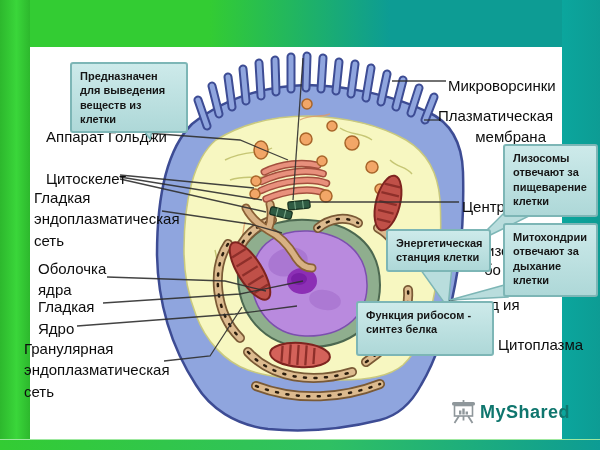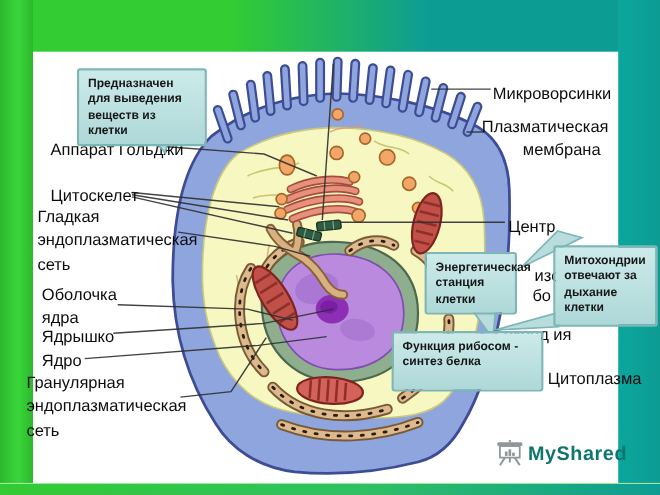--- a/index.html
+++ b/index.html
@@ -28,21 +28,21 @@
   
   .lbl{position:absolute;z-index:3;font-size:15px;line-height:1.42;color:#0d0d0d;}
   .lbl.r{text-align:right;}
   
   .callout{position:absolute;z-index:5;background:linear-gradient(#cdeaea,#aed8d8);
            border:2px solid #7db6b6;border-radius:3px;padding:5px 8px;
            font-size:11px;font-weight:bold;color:#161616;line-height:1.3;box-sizing:border-box;}
   .c1{left:70px;top:62px;width:118px;min-height:56px;}
   .c2{left:503px;top:144px;width:95px;min-height:73px;}
   .c3{left:503px;top:223px;width:95px;min-height:74px;}
-  .c4{left:386px;top:229px;width:84px;min-height:43px;}
+  .c4{left:386px;top:229px;width:105px;min-height:43px;}
   .c5{left:356px;top:301px;width:138px;min-height:55px;}
   
   .watermark{position:absolute;left:450px;top:399px;z-index:3;display:flex;align-items:center;gap:3px;}
   .wm-text{font-size:18px;font-weight:bold;color:#0f766e;letter-spacing:.5px;}
 </style>
 </head>
 <body>
 
 <div class="slide">
 
@@ -152,21 +152,21 @@
       <path d="M303,58 L293,200"></path>
       <path d="M437,303 L459,299"></path>
       <path d="M446,342 L462,341"></path>
     </g>
   </svg>
 
   <div class="lbl" style="left:46px;top:126px;">Аппарат Гольджи</div>
   <div class="lbl" style="left:46px;top:168px;">Цитоскелет</div>
   <div class="lbl" style="left:34px;top:187px;width:128px;">Гладкая эндоплазматическая сеть</div>
   <div class="lbl" style="left:38px;top:258px;width:85px;">Оболочка ядра</div>
-  <div class="lbl" style="left:38px;top:296px;">Ядрышко</div>
+  <div class="lbl" style="left:38px;top:296px;">Гладкая</div>
   <div class="lbl" style="left:38px;top:318px;">Ядро</div>
   <div class="lbl" style="left:24px;top:338px;width:135px;">Гранулярная эндоплазматическая сеть</div>
   <div class="lbl" style="left:448px;top:75px;">Микроворсинки</div>
   <div class="lbl r" style="left:438px;top:105px;width:108px;">Плазматическая мембрана</div>
   <div class="lbl" style="left:462px;top:196px;">Центр</div>
   <div class="lbl" style="left:486px;top:240px;">изо</div>
   <div class="lbl" style="left:484px;top:259px;">бо</div>
   <div class="lbl" style="left:458px;top:294px;">охонд</div>
   <div class="lbl" style="left:503px;top:294px;">ия</div>
   <div class="lbl" style="left:464px;top:334px;margin-left:34px;">Цитоплазма</div>
@@ -174,20 +174,21 @@
   <svg class="tails-svg" width="600" height="450" viewBox="0 0 600 450">
     <g fill="#b9dddd" stroke="#7db6b6" stroke-width="1.5">
       <polygon points="130,112 157,112 150,139"></polygon>
       <polygon points="507,210 529,216 474,243"></polygon>
       <polygon points="508,284 508,297 450,300"></polygon>
       <polygon points="418,266 452,266 448,308"></polygon>
     </g>
   </svg>
 
   <div class="callout c1">Предназначен для выведения веществ из клетки</div>
+  <div class="callout c2">Лизосомы отвечают за пищеварение клетки</div>
   <div class="callout c3">Митохондрии отвечают за дыхание клетки</div>
   <div class="callout c4">Энергетическая станция клетки</div>
   <div class="callout c5">Функция рибосом - синтез белка</div>
 
   <div class="watermark">
     <svg width="27" height="27" viewBox="0 0 27 27">
       <path d="M13.5,1 v2" stroke="#8f979b" stroke-width="1.8" fill="none"></path>
       <rect x="2" y="3" width="23" height="3.5" rx="1.5" fill="#8f979b"></rect>
       <rect x="4.5" y="6.5" width="18" height="10.5" fill="#ffffff" stroke="#8f979b" stroke-width="1.6"></rect>
       <rect x="9" y="11.5" width="2.4" height="4" fill="#8f979b"></rect>

